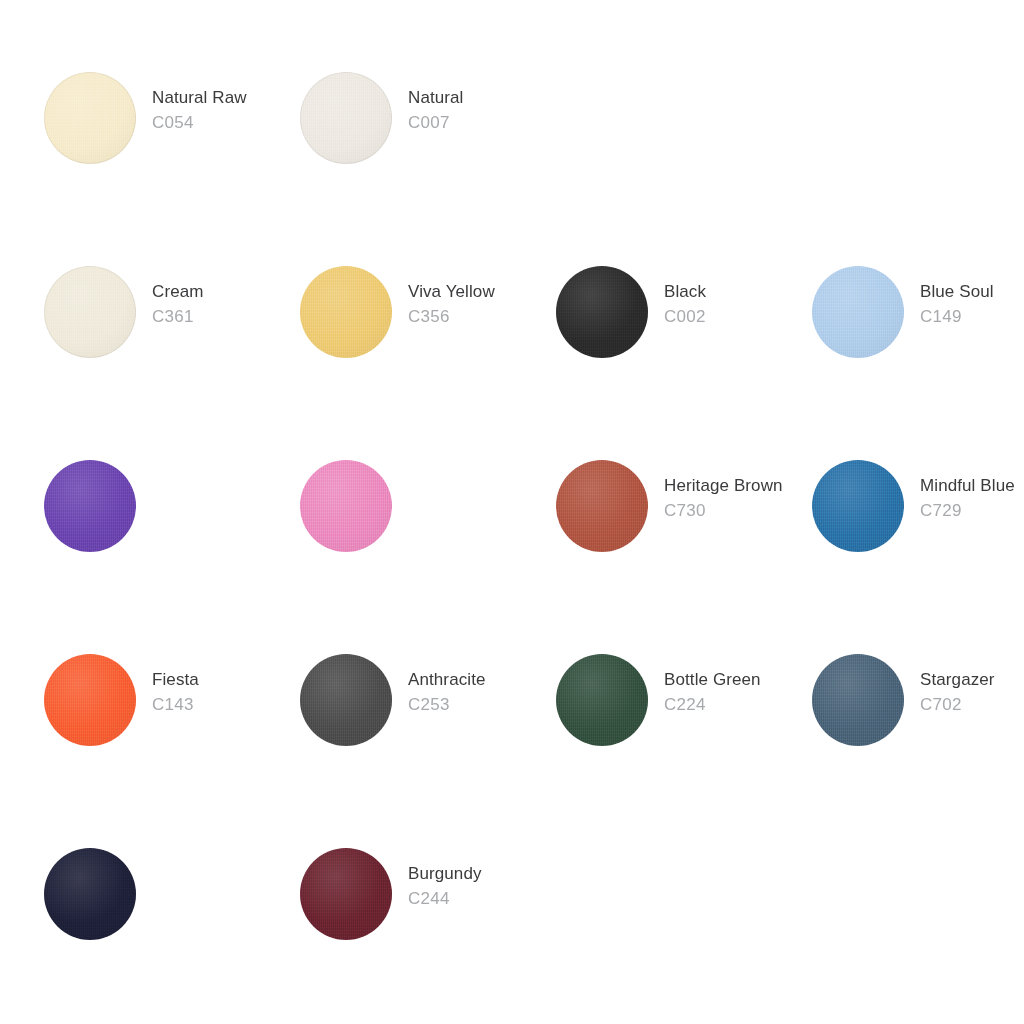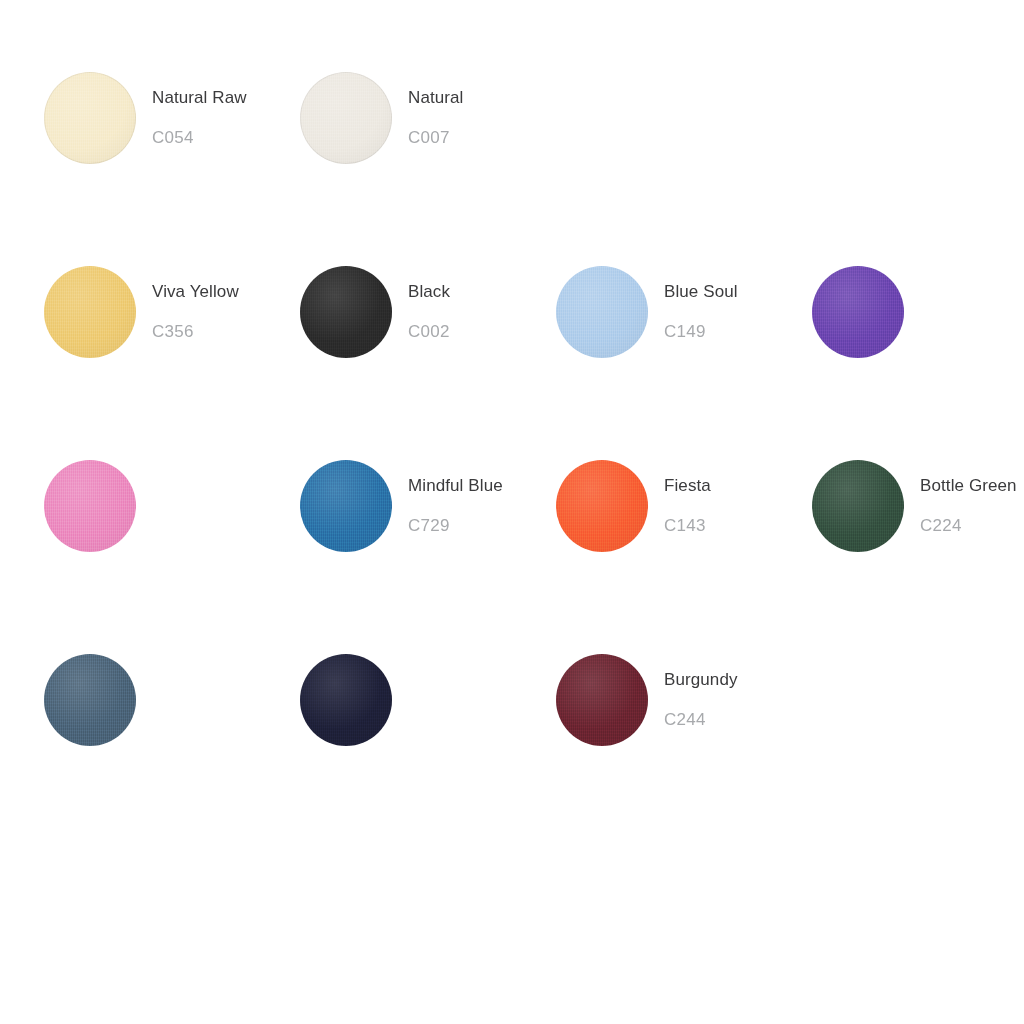--- a/index.html
+++ b/index.html
@@ -104,21 +104,21 @@
     color: #3b3b3d;
     letter-spacing: 0.1px;
     max-width: 120px;
     word-spacing: normal;
   }
 
   .chip-code {
     font-size: 17px;
     color: #a7a9ac;
     letter-spacing: 0.3px;
-    margin-top: 16px;
+    margin-top: 1px;
   }
 </style>
 </head>
 <body>
 
 <div id="swatch-board">
   <div class="swatch-grid">
       <div class="swatch-cell">
         <div class="chip-wrap">
           <div class="chip light-edge" style="background-color: rgb(246, 235, 203);"></div>
@@ -150,20 +150,29 @@
         <div class="chip-wrap">
           <div class="chip"></div>
         </div>
         <div class="chip-label">
           <div class="chip-name"></div>
           <div class="chip-code"></div>
         </div>
       </div>
       <div class="swatch-cell">
         <div class="chip-wrap">
+          <div class="chip light-edge" style="background-color: rgb(239, 234, 218);"></div>
+        </div>
+        <div class="chip-label">
+          <div class="chip-name">Cream</div>
+          <div class="chip-code">C361</div>
+        </div>
+      </div>
+      <div class="swatch-cell">
+        <div class="chip-wrap">
           <div class="chip" style="background-color: rgb(238, 203, 115);"></div>
         </div>
         <div class="chip-label">
           <div class="chip-name">Viva Yellow</div>
           <div class="chip-code">C356</div>
         </div>
       </div>
       <div class="swatch-cell">
         <div class="chip-wrap">
           <div class="chip" style="background-color: rgb(43, 43, 43);"></div>
@@ -187,49 +196,71 @@
           <div class="chip" style="background-color: rgb(107, 69, 176);"></div>
         </div>
       </div>
       <div class="swatch-cell">
         <div class="chip-wrap">
           <div class="chip" style="background-color: rgb(236, 138, 191);"></div>
         </div>
       </div>
       <div class="swatch-cell">
         <div class="chip-wrap">
+          <div class="chip" style="background-color: rgb(176, 85, 66);"></div>
+        </div>
+        <div class="chip-label">
+          <div class="chip-name">Heritage Brown</div>
+          <div class="chip-code">C730</div>
+        </div>
+      </div>
+      <div class="swatch-cell">
+        <div class="chip-wrap">
           <div class="chip" style="background-color: rgb(42, 113, 168);"></div>
         </div>
         <div class="chip-label">
           <div class="chip-name">Mindful Blue</div>
           <div class="chip-code">C729</div>
         </div>
       </div>
       <div class="swatch-cell">
         <div class="chip-wrap">
           <div class="chip" style="background-color: rgb(248, 94, 51);"></div>
         </div>
         <div class="chip-label">
           <div class="chip-name">Fiesta</div>
           <div class="chip-code">C143</div>
         </div>
       </div>
       <div class="swatch-cell">
         <div class="chip-wrap">
+          <div class="chip" style="background-color: rgb(76, 76, 76);"></div>
+        </div>
+        <div class="chip-label">
+          <div class="chip-name">Anthracite</div>
+          <div class="chip-code">C253</div>
+        </div>
+      </div>
+      <div class="swatch-cell">
+        <div class="chip-wrap">
           <div class="chip" style="background-color: rgb(52, 80, 63);"></div>
         </div>
         <div class="chip-label">
           <div class="chip-name">Bottle Green</div>
           <div class="chip-code">C224</div>
         </div>
       </div>
       <div class="swatch-cell">
         <div class="chip-wrap">
           <div class="chip" style="background-color: rgb(74, 99, 120);"></div>
         </div>
+        <div class="chip-label">
+          <div class="chip-name">Stargazer</div>
+          <div class="chip-code">C702</div>
+        </div>
       </div>
       <div class="swatch-cell">
         <div class="chip-wrap">
           <div class="chip" style="background-color: rgb(30, 32, 56);"></div>
         </div>
       </div>
       <div class="swatch-cell">
         <div class="chip-wrap">
           <div class="chip" style="background-color: rgb(106, 36, 48);"></div>
         </div>

